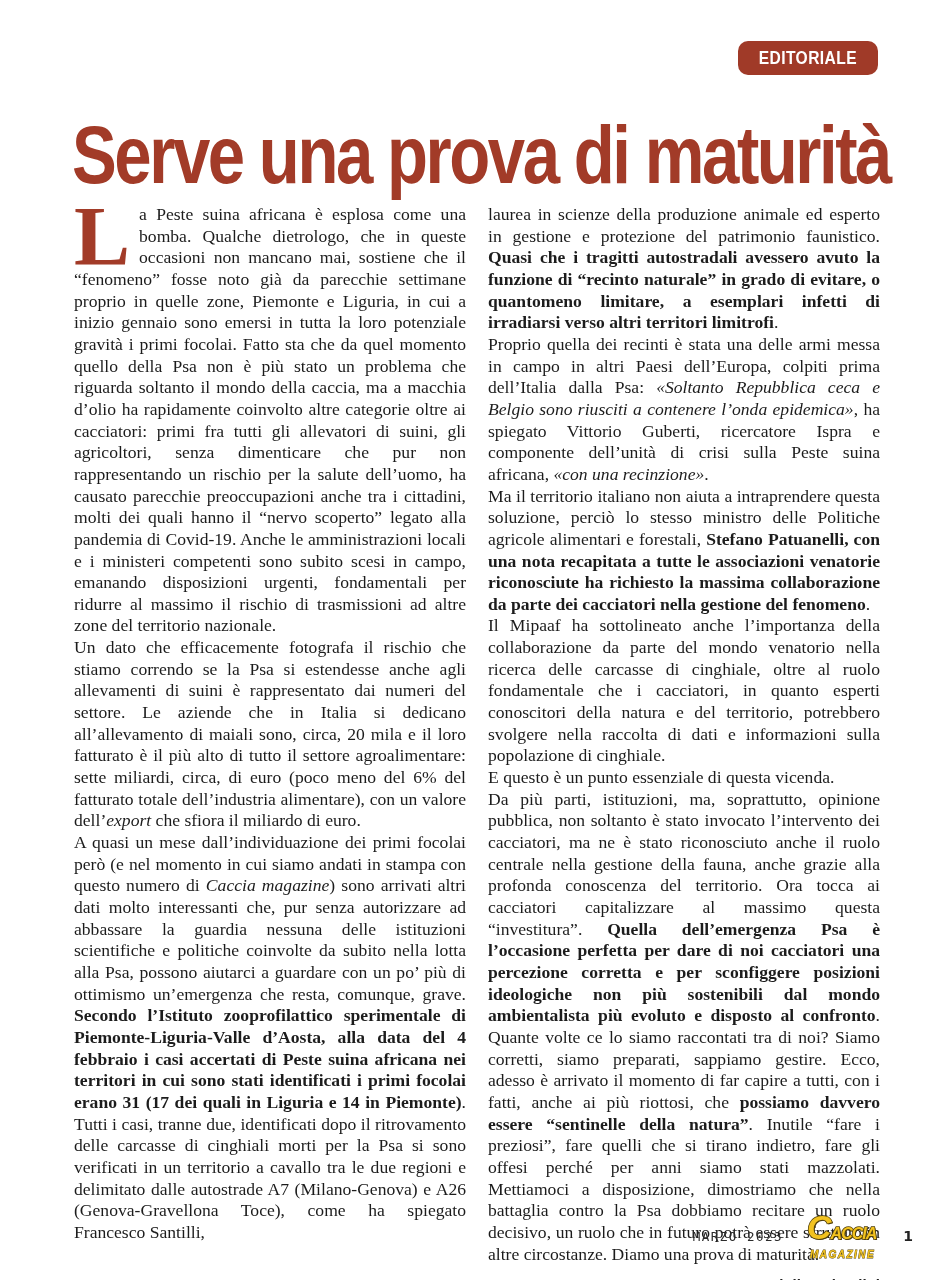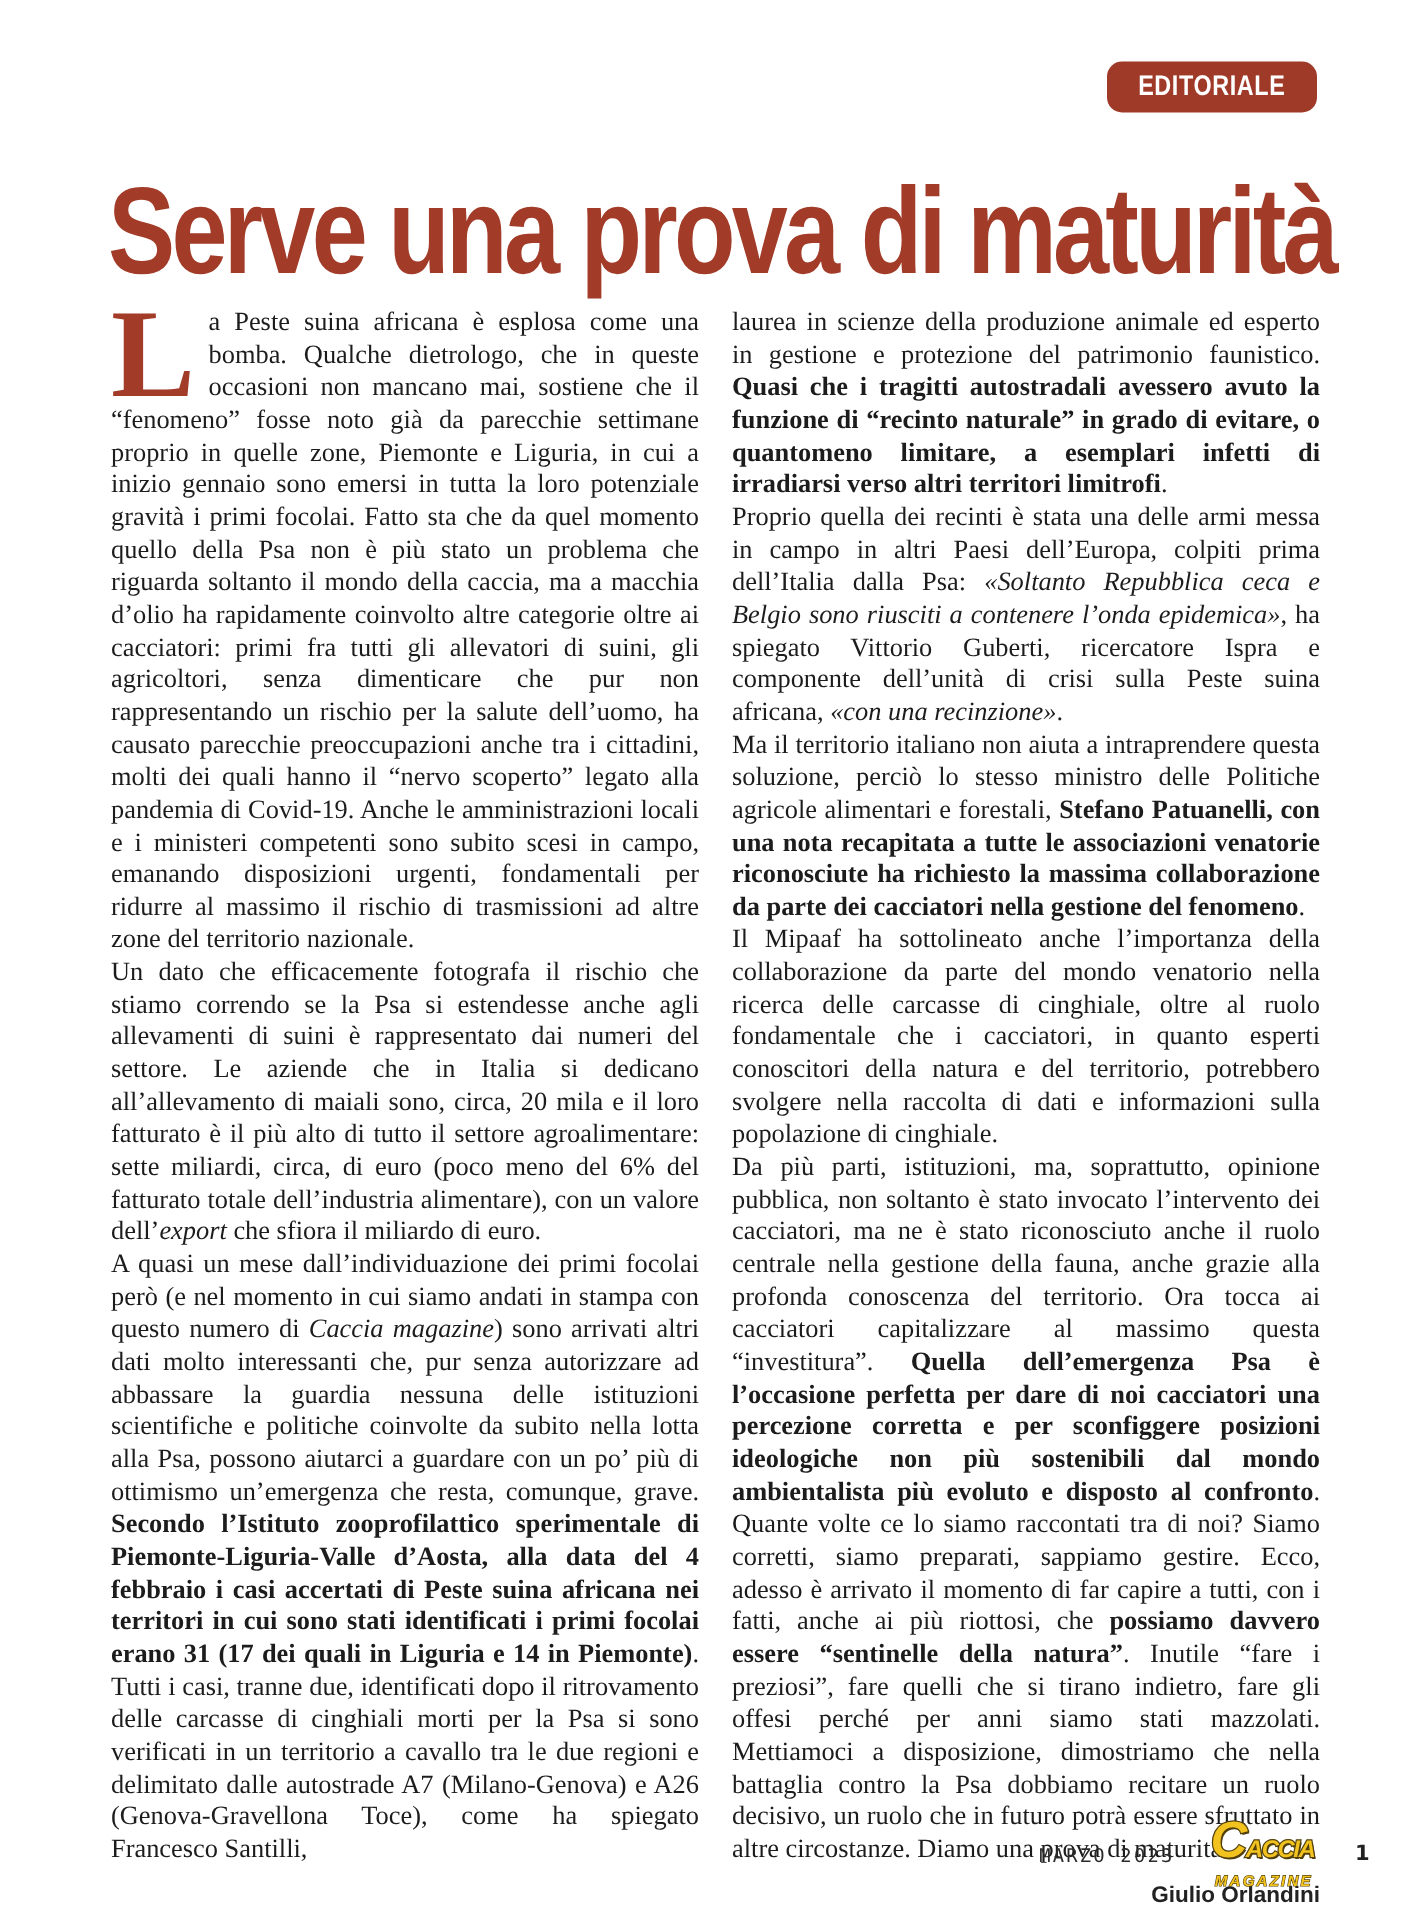--- a/index.html
+++ b/index.html
@@ -59,20 +59,21 @@
     <div class="col">
         <p class="para"><span class="dropcap">L</span><span class="seg-n">a Peste suina africana è esplosa come una bomba. Qualche dietrologo, che in queste occasioni non mancano mai, sostiene che il “fenomeno” fosse noto già da parecchie settimane proprio in quelle zone, Piemonte e Liguria, in cui a inizio gennaio sono emersi in tutta la loro potenziale gravità i primi focolai. Fatto sta che da quel momento quello della Psa non è più stato un problema che riguarda soltanto il mondo della caccia, ma a macchia d’olio ha rapidamente coinvolto altre categorie oltre ai cacciatori: primi fra tutti gli allevatori di suini, gli agricoltori, senza dimenticare che pur non rappresentando un rischio per la salute dell’uomo, ha causato parecchie preoccupazioni anche tra i cittadini, molti dei quali hanno il “nervo scoperto” legato alla pandemia di Covid-19. Anche le amministrazioni locali e i ministeri competenti sono subito scesi in campo, emanando disposizioni urgenti, fondamentali per ridurre al massimo il rischio di trasmissioni ad altre zone del territorio nazionale.</span></p>
         <p class="para"><span class="seg-n">Un dato che efficacemente fotografa il rischio che stiamo correndo se la Psa si estendesse anche agli allevamenti di suini è rappresentato dai numeri del settore. Le aziende che in Italia si dedicano all’allevamento di maiali sono, circa, 20 mila e il loro fatturato è il più alto di tutto il settore agroalimentare: sette miliardi, circa, di euro (poco meno del 6% del fatturato totale dell’industria alimentare), con un valore dell’</span><span class="seg-i">export</span><span class="seg-n"> che sfiora il miliardo di euro.</span></p>
         <p class="para"><span class="seg-n">A quasi un mese dall’individuazione dei primi focolai però (e nel momento in cui siamo andati in stampa con questo numero di </span><span class="seg-i">Caccia magazine</span><span class="seg-n">) sono arrivati altri dati molto interessanti che, pur senza autorizzare ad abbassare la guardia nessuna delle istituzioni scientifiche e politiche coinvolte da subito nella lotta alla Psa, possono aiutarci a guardare con un po’ più di ottimismo un’emergenza che resta, comunque, grave. </span><span class="seg-b">Secondo l’Istituto zooprofilattico sperimentale di Piemonte-Liguria-Valle d’Aosta, alla data del 4 febbraio i casi accertati di Peste suina africana nei territori in cui sono stati identificati i primi focolai erano 31 (17 dei quali in Liguria e 14 in Piemonte)</span><span class="seg-n">. Tutti i casi, tranne due, identificati dopo il ritrovamento delle carcasse di cinghiali morti per la Psa si sono verificati in un territorio a cavallo tra le due regioni e delimitato dalle autostrade A7 (Milano-Genova) e A26 (Genova-Gravellona Toce), come ha spiegato Francesco Santilli,</span></p>
       </div>
     <div class="col">
         <p class="para"><span class="seg-n">laurea in scienze della produzione animale ed esperto in gestione e protezione del patrimonio faunistico. </span><span class="seg-b">Quasi che i tragitti autostradali avessero avuto la funzione di “recinto naturale” in grado di evitare, o quantomeno limitare, a esemplari infetti di irradiarsi verso altri territori limitrofi</span><span class="seg-n">.</span></p>
         <p class="para"><span class="seg-n">Proprio quella dei recinti è stata una delle armi messa in campo in altri Paesi dell’Europa, colpiti prima dell’Italia dalla Psa: </span><span class="seg-i">«Soltanto Repubblica ceca e Belgio sono riusciti a contenere l’onda epidemica»</span><span class="seg-n">, ha spiegato Vittorio Guberti, ricercatore Ispra e componente dell’unità di crisi sulla Peste suina africana, </span><span class="seg-i">«con una recinzione»</span><span class="seg-n">.</span></p>
         <p class="para"><span class="seg-n">Ma il territorio italiano non aiuta a intraprendere questa soluzione, perciò lo stesso ministro delle Politiche agricole alimentari e forestali, </span><span class="seg-b">Stefano Patuanelli, con una nota recapitata a tutte le associazioni venatorie riconosciute ha richiesto la massima collaborazione da parte dei cacciatori nella gestione del fenomeno</span><span class="seg-n">.</span></p>
         <p class="para"><span class="seg-n">Il Mipaaf ha sottolineato anche l’importanza della collaborazione da parte del mondo venatorio nella ricerca delle carcasse di cinghiale, oltre al ruolo fondamentale che i cacciatori, in quanto esperti conoscitori della natura e del territorio, potrebbero svolgere nella raccolta di dati e informazioni sulla popolazione di cinghiale.</span></p>
+        <p class="para"><span class="seg-n">E questo è un punto essenziale di questa vicenda.</span></p>
         <p class="para"><span class="seg-n">Da più parti, istituzioni, ma, soprattutto, opinione pubblica, non soltanto è stato invocato l’intervento dei cacciatori, ma ne è stato riconosciuto anche il ruolo centrale nella gestione della fauna, anche grazie alla profonda conoscenza del territorio. Ora tocca ai cacciatori capitalizzare al massimo questa “investitura”. </span><span class="seg-b">Quella dell’emergenza Psa è l’occasione perfetta per dare di noi cacciatori una percezione corretta e per sconfiggere posizioni ideologiche non più sostenibili dal mondo ambientalista più evoluto e disposto al confronto</span><span class="seg-n">. Quante volte ce lo siamo raccontati tra di noi? Siamo corretti, siamo preparati, sappiamo gestire. Ecco, adesso è arrivato il momento di far capire a tutti, con i fatti, anche ai più riottosi, che </span><span class="seg-b">possiamo davvero essere “sentinelle della natura”</span><span class="seg-n">. Inutile “fare i preziosi”, fare quelli che si tirano indietro, fare gli offesi perché per anni siamo stati mazzolati. Mettiamoci a disposizione, dimostriamo che nella battaglia contro la Psa dobbiamo recitare un ruolo decisivo, un ruolo che in futuro potrà essere sfruttato in altre circostanze. Diamo una prova di maturità.</span></p>
         <div class="signature">Giulio Orlandini</div>
       </div>
   </div>
 
   <div class="footer">
     <span class="issue">MARZO 2023</span>
     <div class="logo">
       <span class="logo-main">CACCIA</span>
       <span class="logo-sub">MAGAZINE</span>

